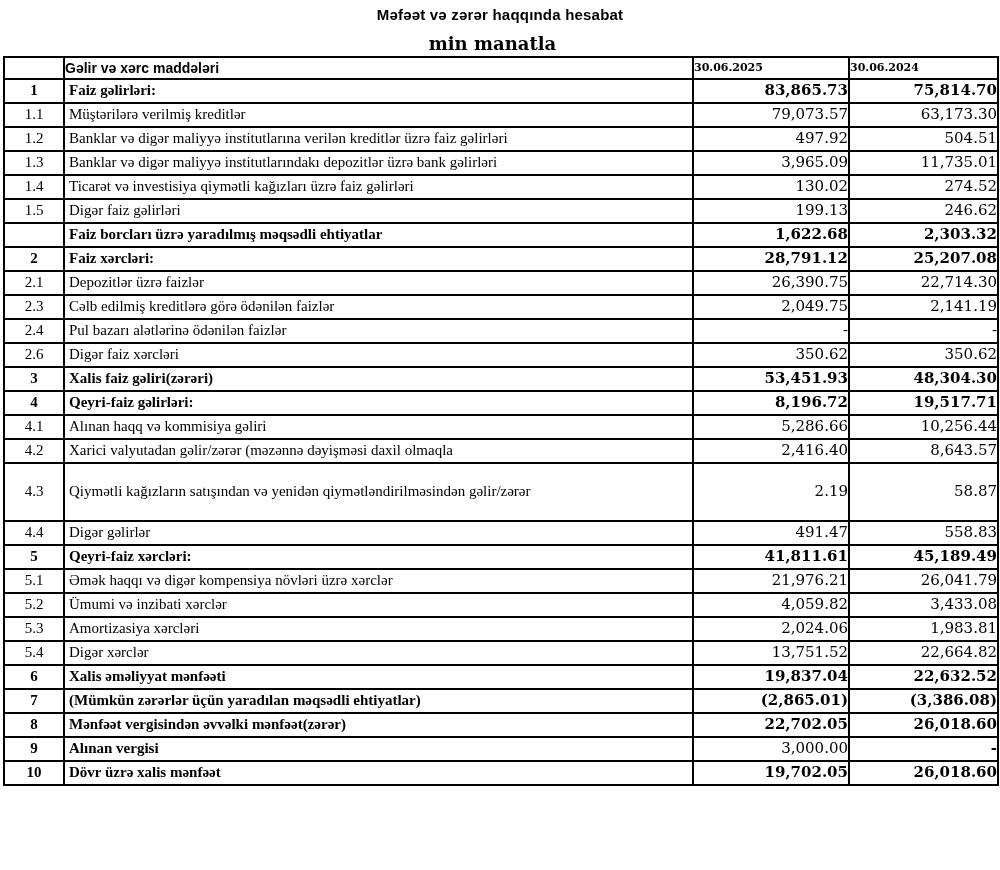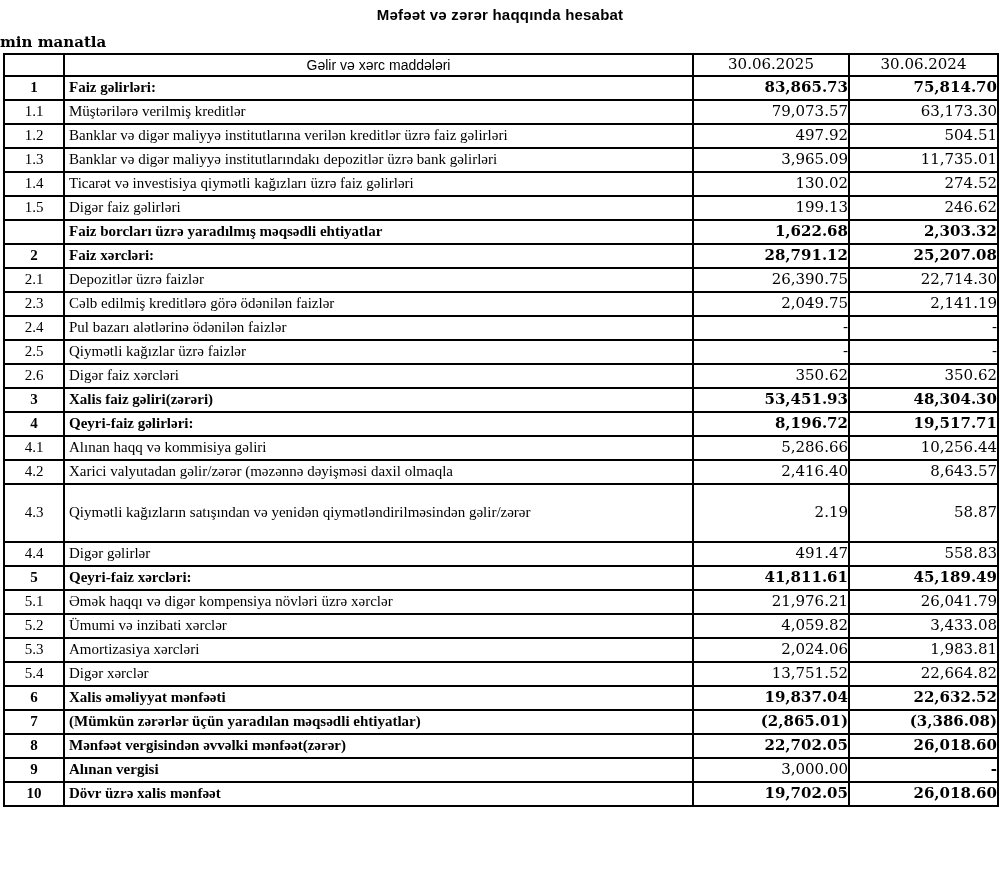--- a/index.html
+++ b/index.html
@@ -18,24 +18,24 @@
   }
   .report-title {
     text-align: center;
     font-family: "Liberation Sans", sans-serif;
     font-weight: bold;
     font-size: 15px;
     padding-top: 6px;
     letter-spacing: 0.2px;
   }
   .unit-note {
-    text-align: left;
+    text-align: center;
     font-family: "DejaVu Serif", serif;
     font-weight: bold;
-    font-size: 15px;
+    font-size: 18px;
     padding-right: 15px;
     margin-top: 10px;
     margin-bottom: 2px;
   }
   table.pl-table {
     border-collapse: collapse;
     table-layout: fixed;
     margin-left: 3px;
     width: 994px;
   }
@@ -46,30 +46,30 @@
   .pl-table th, .pl-table td {
     border: 2px solid #000;
     padding: 0;
     overflow: hidden;
     vertical-align: middle;
     font-size: 15px;
     line-height: 1.15;
   }
   .pl-table thead th {
     height: 20px;
-    font-weight: normal;
-    text-align: center;
+    font-weight: bold;
+    text-align: left;
   }
   th.items-header {
     font-family: "Liberation Sans", sans-serif;
     font-size: 14px;
   }
   th.date-header {
     font-family: "DejaVu Serif", serif;
-    font-size: 15px;
+    font-size: 11px;
   }
   .pl-table tbody td { height: 22px; }
   .pl-table tbody tr.tall td { height: 56px; }
   td.num-cell   { text-align: center; }
   td.label-cell { text-align: left; padding-left: 4px; padding-right: 16px; }
   td.val-cell   { text-align: right; font-family: "DejaVu Serif", serif; }
   .b { font-weight: bold; }
 </style>
 </head>
 <body>
@@ -156,26 +156,20 @@
           <td class="val-cell">2,049.75</td>
           <td class="val-cell">2,141.19</td>
         </tr>
         <tr>
           <td class="num-cell">2.4</td>
           <td class="label-cell">Pul bazarı alətlərinə ödənilən faizlər</td>
           <td class="val-cell">-</td>
           <td class="val-cell">-</td>
         </tr>
         <tr>
-          <td class="num-cell">2.5</td>
-          <td class="label-cell">Qiymətli kağızlar üzrə faizlər</td>
-          <td class="val-cell">-</td>
-          <td class="val-cell">-</td>
-        </tr>
-        <tr>
           <td class="num-cell">2.6</td>
           <td class="label-cell">Digər faiz xərcləri</td>
           <td class="val-cell">350.62</td>
           <td class="val-cell">350.62</td>
         </tr>
         <tr>
           <td class="num-cell b">3</td>
           <td class="label-cell b">Xalis faiz gəliri(zərəri)</td>
           <td class="val-cell b">53,451.93</td>
           <td class="val-cell b">48,304.30</td>

